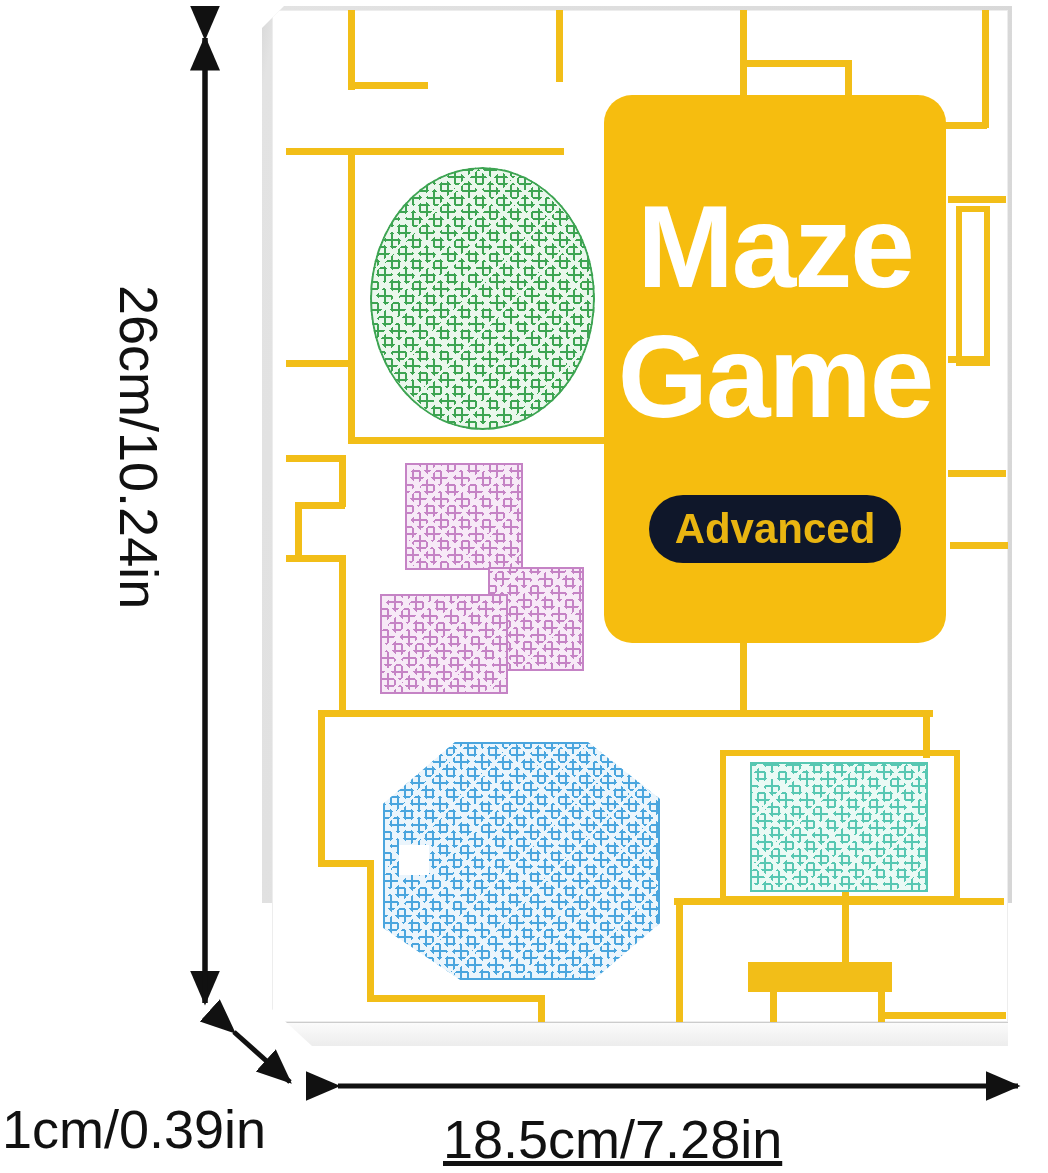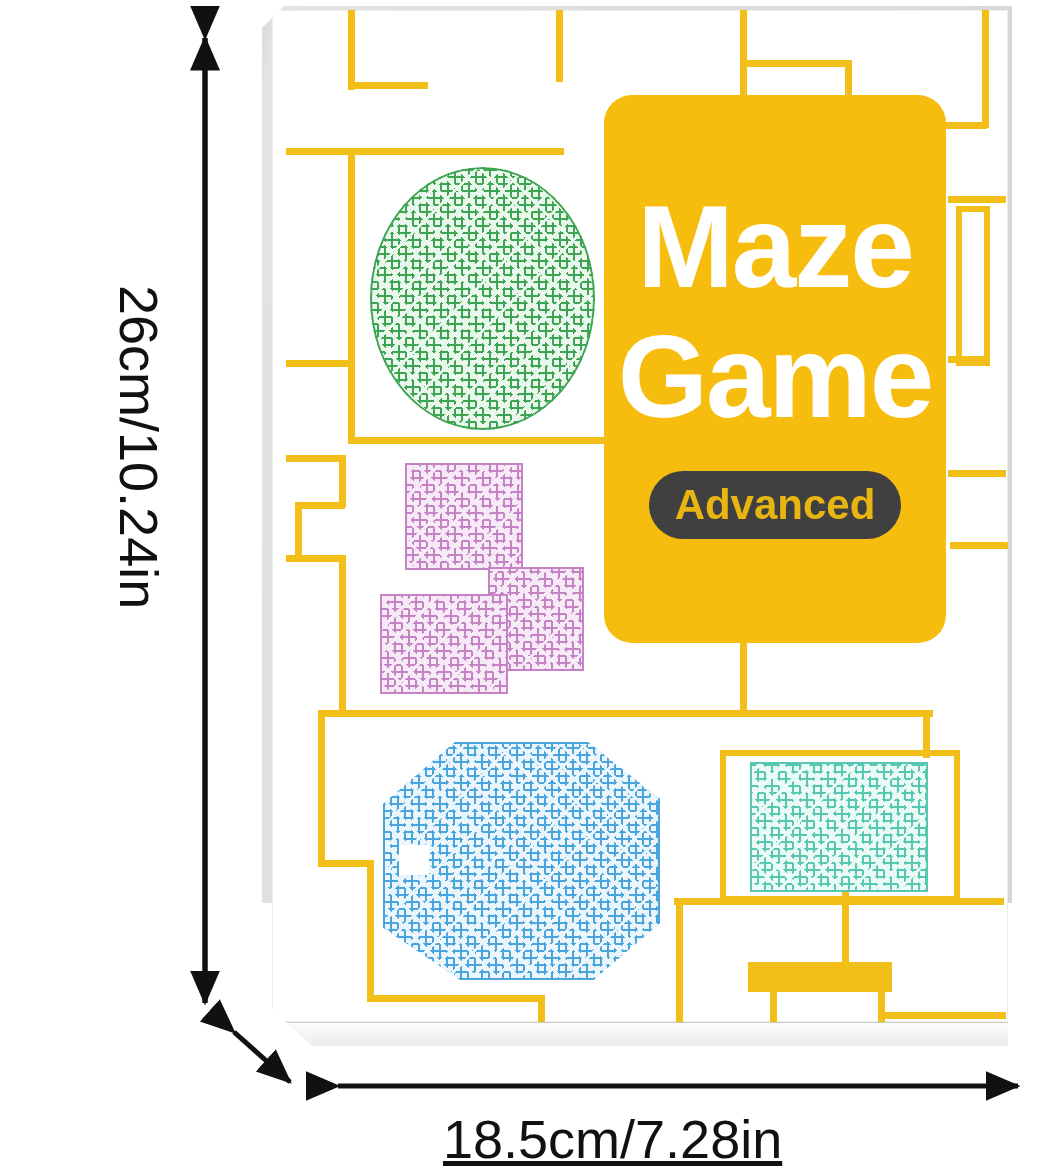--- a/index.html
+++ b/index.html
@@ -39,21 +39,21 @@
         clip-path:polygon(26% 0,74% 0,100% 24%,100% 76%,76% 100%,28% 100%,0 78%,0 26%);}
   .octa-hole{position:absolute;left:16px;top:103px;width:30px;height:30px;background:#ffffff;}
   .teal-rect{left:478px;top:752px;width:178px;height:130px;}
 
   
   .card{position:absolute;left:332px;top:85px;width:342px;height:548px;border-radius:28px;
         background:var(--yellow_card);display:flex;flex-direction:column;align-items:center;}
   .card-title{color:#ffffff;font-weight:700;font-size:116px;line-height:1.12;letter-spacing:-2px;
         text-align:center;margin:0;}
   .t1{margin-top:88px;}
-  .badge{margin-top:28px;background:#404040;border-radius:40px;padding:10px 26px;}
+  .badge{margin-top:52px;background:#0f172a;border-radius:40px;padding:10px 26px;}
   .badge span{color:var(--badge_text);font-weight:700;font-size:42px;letter-spacing:0px;}
 
   
   .dim{position:absolute;color:#111111;font-size:54px;letter-spacing:0px;white-space:nowrap;}
   .dim-h{left:108px;top:285px;writing-mode:vertical-rl;}
   .dim-d{left:2px;top:1098px;}
   .dim-w{left:443px;top:1108px;text-decoration:underline;}
   svg.arrows{position:absolute;left:0;top:0;width:1048px;height:1173px;pointer-events:none;}
 </style>
 </head>
@@ -131,15 +131,16 @@
         <path d="M0,0 L7,3 L0,6 z" fill="#111111"></path>
       </marker>
     </defs>
     <line x1="205" y1="38" x2="205" y2="1003" stroke="#111111" stroke-width="5" marker-start="url(#ah)" marker-end="url(#ah)" transform="rotate(180 205 38) rotate(180 205 38)" marker-mid="none"></line>
     <line x1="205" y1="1003" x2="205" y2="38" stroke="#111111" stroke-width="5" marker-end="url(#ah)"></line>
     <line x1="338" y1="1086" x2="1018" y2="1086" stroke="#111111" stroke-width="5" marker-start="url(#ah)" marker-end="url(#ah)"></line>
     <line x1="234" y1="1032" x2="290" y2="1082" stroke="#111111" stroke-width="5" marker-start="url(#ah)" marker-end="url(#ah)"></line>
   </svg>
 
   <div class="dim dim-h">26cm/10.24in</div>
+  <div class="dim dim-d">1cm/0.39in</div>
   <div class="dim dim-w">18.5cm/7.28in</div>
 
 </div>
 
 </body></html>

